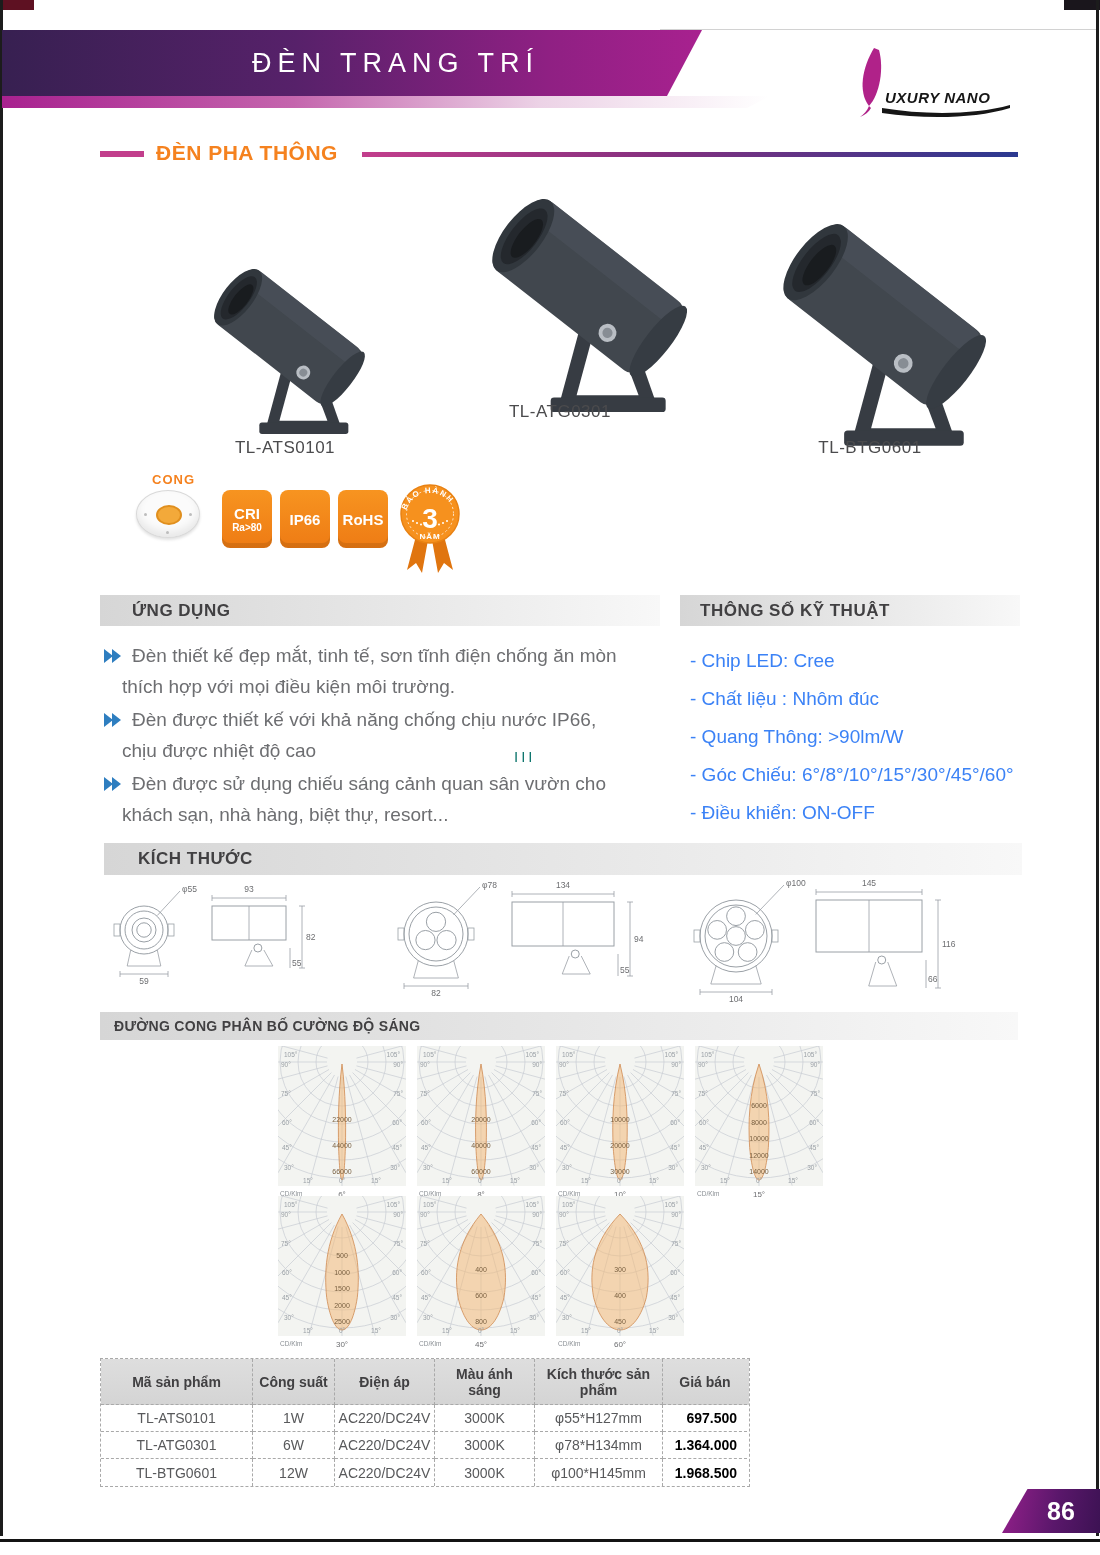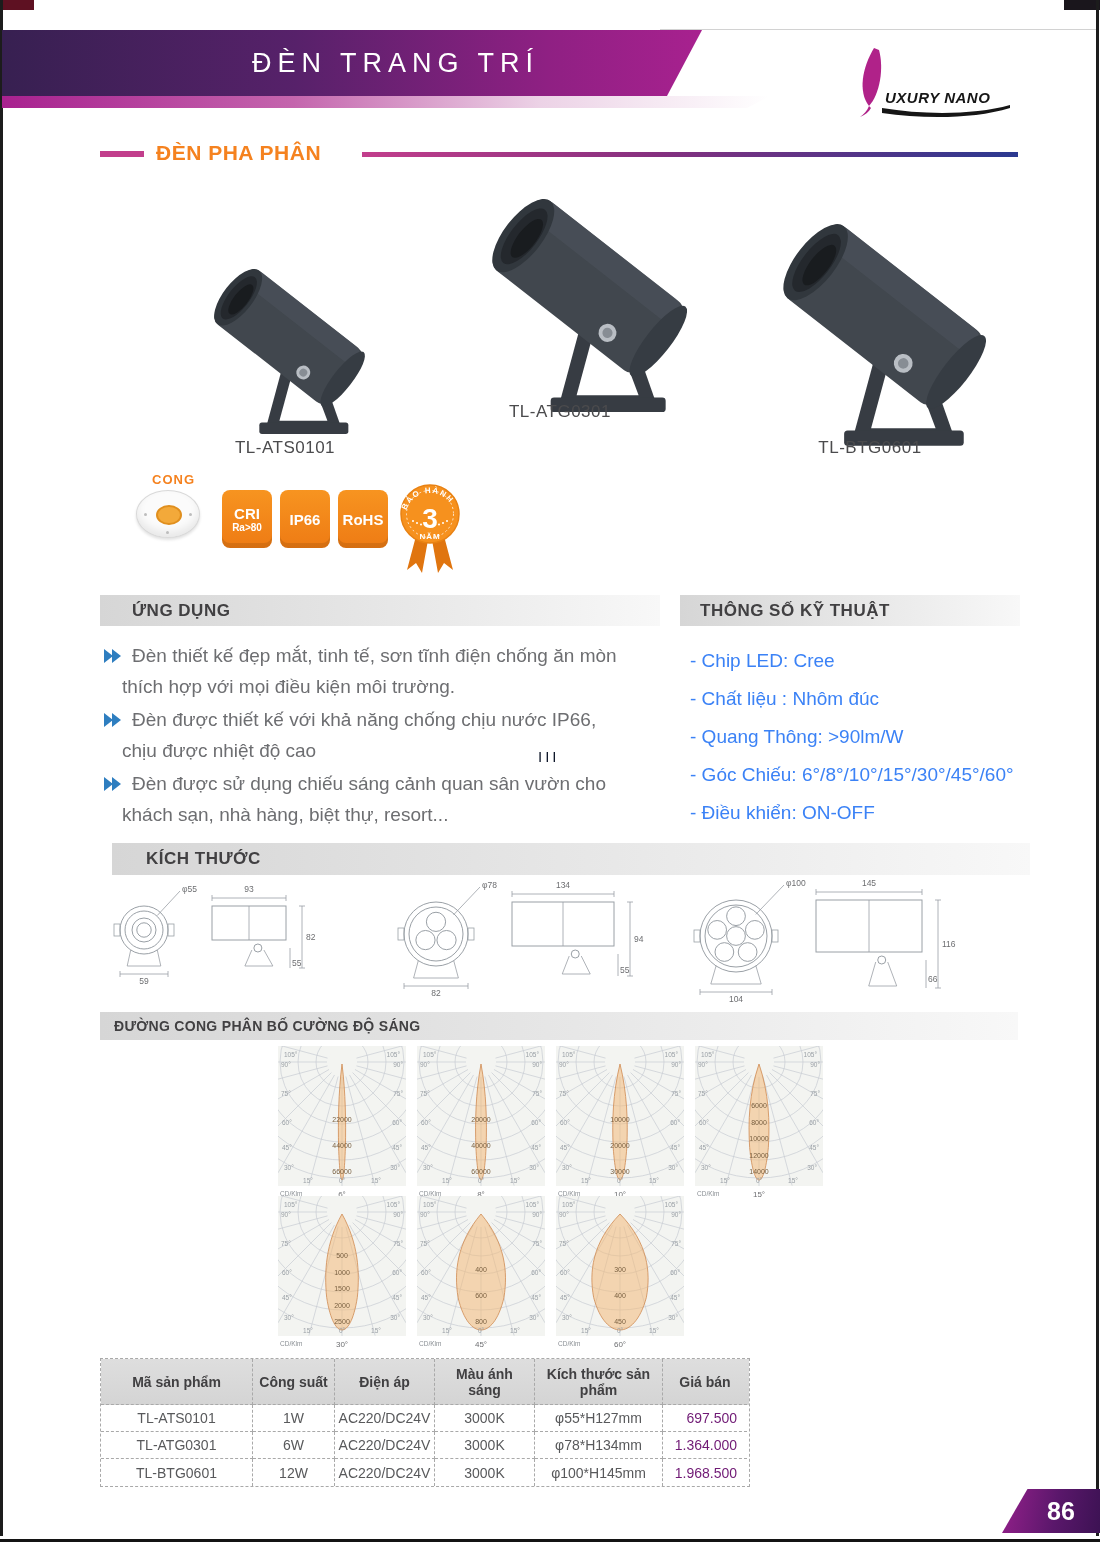--- a/index.html
+++ b/index.html
@@ -42,46 +42,46 @@
   .badge-sq { width:50px; height:58px; border-radius:8px; background:linear-gradient(180deg,#f79420,#ee7b14);
     box-shadow:inset 0 -5px 0 rgba(0,0,0,0.10); color:#fff; display:flex; flex-direction:column; align-items:center; justify-content:center; text-align:center; }
   .sq1 { left:222px; top:490px; } .sq2 { left:280px; top:490px; } .sq3 { left:338px; top:490px; }
   .badge-sq .big { font-size:15px; font-weight:bold; line-height:17px; }
   .badge-sq .small { font-size:10px; font-weight:bold; }
 
   
   .band { background:linear-gradient(90deg,#d6d6d6 0%,#ededed 70%,#f8f8f8 100%); color:#414042; font-weight:bold; display:flex; align-items:center; }
   .band-ungdung { left:100px; top:595px; width:560px; height:31px; font-size:17px; padding-left:32px; letter-spacing:0.5px; }
   .band-thongso { left:680px; top:595px; width:340px; height:31px; font-size:17px; padding-left:20px; letter-spacing:0.5px; }
-  .band-kichthuoc { left:112px; top:843px; width:918px; height:32px; font-size:17px; padding-left:34px; letter-spacing:0.5px; }
+  .band-kichthuoc { left:104px; top:843px; width:918px; height:32px; font-size:17px; padding-left:34px; letter-spacing:0.5px; }
   .band-curves { left:100px; top:1012px; width:918px; height:28px; font-size:14px; padding-left:14px; letter-spacing:0.3px; }
 
   
   .bullets { left:104px; top:640px; width:560px; color:#6d6e71; font-size:19px; }
   .bullet { position:relative; margin-bottom:2px; }
   .bullet .l1 { margin-left:28px; line-height:31px; }
   .bullet .l2 { margin-left:18px; line-height:31px; }
   .arr { position:absolute; left:0; top:9px; }
-  .stray { left:538px; top:748px; color:#0f172a; font-size:15px; letter-spacing:3px; }
+  .stray { left:514px; top:748px; color:#0f766e; font-size:15px; letter-spacing:3px; }
   .specs { left:690px; top:642px; width:330px; color:#3b82f6; font-size:19px; }
   .specs div { line-height:38px; white-space:nowrap; }
 
   
   .polar-row1 { left:278px; top:1046px; display:flex; gap:11px; }
   .polar-row2 { left:278px; top:1196px; display:flex; gap:11px; }
 
   
   .ptable { left:100px; top:1358px; width:650px; border:1px dashed #a9a9a9; font-size:14px; color:#58595b; }
   .trow { display:grid; grid-template-columns:152px 82px 100px 100px 128px 84px; }
   .thead { background:linear-gradient(180deg,#dedede,#d4d4d4); font-weight:bold; color:#414042; }
   .tcell { border-right:1px dashed #a9a9a9; border-bottom:1px dashed #a9a9a9; display:flex; align-items:center; justify-content:center; text-align:center; min-height:27px; padding:5px 4px; }
   .trow .tcell:last-child { border-right:none; }
   .trow:last-child .tcell { border-bottom:none; }
   .thead .tcell { min-height:46px; font-size:14px; }
-  .price { font-weight:normal; color:#701a75; justify-content:flex-end; padding-right:10px; }
+  .price { font-weight:bold; color:#000000; justify-content:flex-end; padding-right:10px; }
 
   
   .pagenum { left:1002px; top:1489px; width:98px; height:44px;
     background:linear-gradient(100deg,#93208a 0%,#5a176b 55%,#3c1253 100%);
     clip-path:polygon(26% 0,100% 0,100% 100%,0 100%);
     color:#fff; font-weight:bold; font-size:25px; display:flex; align-items:center; justify-content:center; padding-left:20px; }
 </style>
 </head>
 <body>
 
@@ -100,21 +100,21 @@
   <div class="abs banner-strip"></div>
 
   <svg class="abs" style="left:852px;top:44px" width="165" height="76" viewBox="0 0 165 76">
     <path d="M22,4 C10,24 6,48 17,62 C28,50 32,24 27,6 Z" fill="#b02289"></path>
     <path d="M17,62 C15,67 12,70 8,73 C13,71 17,68 19,64 Z" fill="#b02289"></path>
     <text x="33" y="59" font-size="15" font-weight="bold" font-style="italic" fill="#161616" letter-spacing="0.5">UXURY NANO</text>
     <path d="M30,64 C72,71 122,71 158,61 L158,64 C122,75 72,75 30,69 Z" fill="#161616"></path>
   </svg>
 
   <div class="abs sec-dash"></div>
-  <div class="abs sec-title">ĐÈN PHA PHÂN</div>
+  <div class="abs sec-title">ĐÈN PHA THÔNG</div>
   <div class="abs sec-line"></div>
 
   <svg width="0" height="0" style="position:absolute">
     <defs>
       <g id="spot">
         <path d="M82 212 L102 138 L146 138 L172 212 Z" fill="#373c43"></path>
         <path d="M99 198 L112 150 L136 150 L154 198 Z" fill="#ffffff"></path>
         <rect x="76" y="200" width="102" height="13" rx="3" fill="#373c43"></rect>
         <g transform="rotate(38 110 102)">
           <rect x="26" y="63" width="166" height="78" rx="12" fill="#41474e"></rect>

